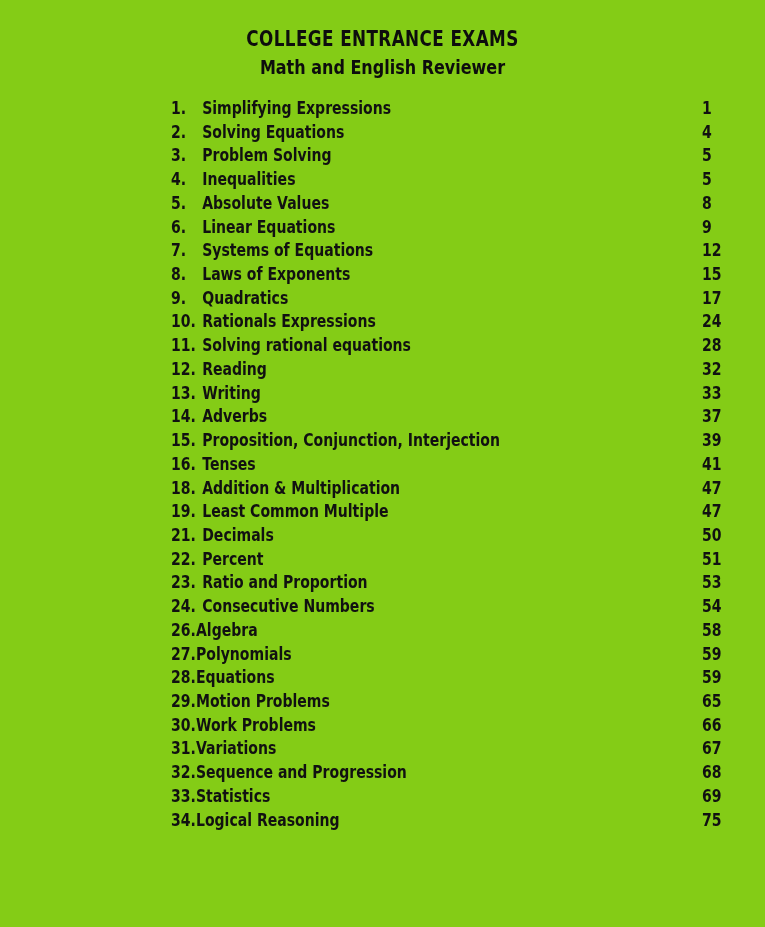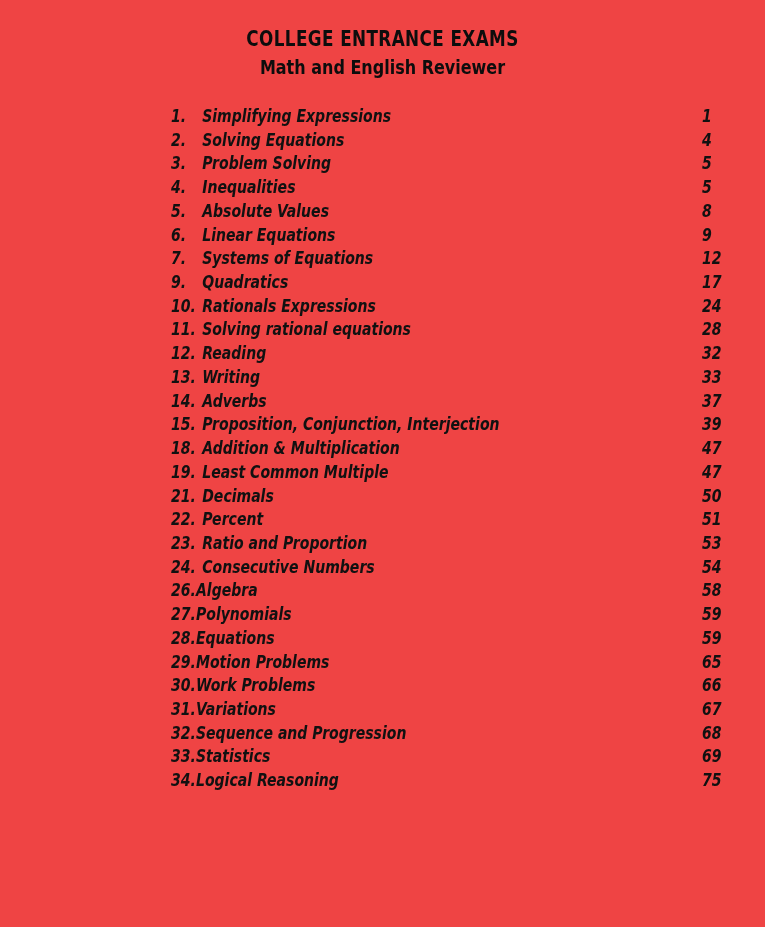--- a/index.html
+++ b/index.html
@@ -12,21 +12,21 @@
     height: 927px;
     font-family: "Liberation Sans", sans-serif;
     color: #000000;
     overflow: hidden;
     position: relative;
   }
 
   #page {
     width: 765px;
     height: 927px;
-    background: #ef4444;
+    background: #84cc16;
     position: relative;
   }
 
   
   .title-block {
     text-align: center;
     padding-top: 26px;
   }
   .doc-title {
     font-family: "DejaVu Sans", sans-serif;
@@ -48,23 +48,22 @@
     transform: scaleX(0.80);
     transform-origin: center top;
     white-space: nowrap;
     margin-top: 2px;
   }
 
   
   .toc {
     position: absolute;
     left: 171px;
-    top: 104px;
+    top: 96px;
     width: 420px;
-    font-style: italic;
   }
   .toc-row {
     height: 23.72px;
     position: relative;
     white-space: nowrap;
   }
   .toc-inner {
     font-family: "DejaVu Sans", sans-serif;
     font-weight: 700;
     font-size: 18px;
@@ -136,20 +135,24 @@
       </div>
       <div class="toc-row">
         <div class="toc-inner gap-wide"><span class="toc-num">6.</span><span class="toc-label">Linear Equations</span></div>
         <div class="toc-page">9</div>
       </div>
       <div class="toc-row">
         <div class="toc-inner gap-wide"><span class="toc-num">7.</span><span class="toc-label">Systems of Equations</span></div>
         <div class="toc-page">12</div>
       </div>
       <div class="toc-row">
+        <div class="toc-inner gap-wide"><span class="toc-num">8.</span><span class="toc-label">Laws of Exponents</span></div>
+        <div class="toc-page">15</div>
+      </div>
+      <div class="toc-row">
         <div class="toc-inner gap-wide"><span class="toc-num">9.</span><span class="toc-label">Quadratics</span></div>
         <div class="toc-page">17</div>
       </div>
       <div class="toc-row">
         <div class="toc-inner gap-wide"><span class="toc-num">10.</span><span class="toc-label">Rationals Expressions</span></div>
         <div class="toc-page">24</div>
       </div>
       <div class="toc-row">
         <div class="toc-inner gap-wide"><span class="toc-num">11.</span><span class="toc-label">Solving rational equations</span></div>
         <div class="toc-page">28</div>
@@ -164,20 +167,24 @@
       </div>
       <div class="toc-row">
         <div class="toc-inner gap-wide"><span class="toc-num">14.</span><span class="toc-label">Adverbs</span></div>
         <div class="toc-page">37</div>
       </div>
       <div class="toc-row">
         <div class="toc-inner gap-wide"><span class="toc-num">15.</span><span class="toc-label">Proposition, Conjunction, Interjection</span></div>
         <div class="toc-page">39</div>
       </div>
       <div class="toc-row">
+        <div class="toc-inner gap-wide"><span class="toc-num">16.</span><span class="toc-label">Tenses</span></div>
+        <div class="toc-page">41</div>
+      </div>
+      <div class="toc-row">
         <div class="toc-inner gap-wide"><span class="toc-num">18.</span><span class="toc-label">Addition &amp; Multiplication</span></div>
         <div class="toc-page">47</div>
       </div>
       <div class="toc-row">
         <div class="toc-inner gap-wide"><span class="toc-num">19.</span><span class="toc-label">Least Common Multiple</span></div>
         <div class="toc-page">47</div>
       </div>
       <div class="toc-row">
         <div class="toc-inner gap-wide"><span class="toc-num">21.</span><span class="toc-label">Decimals</span></div>
         <div class="toc-page">50</div>

